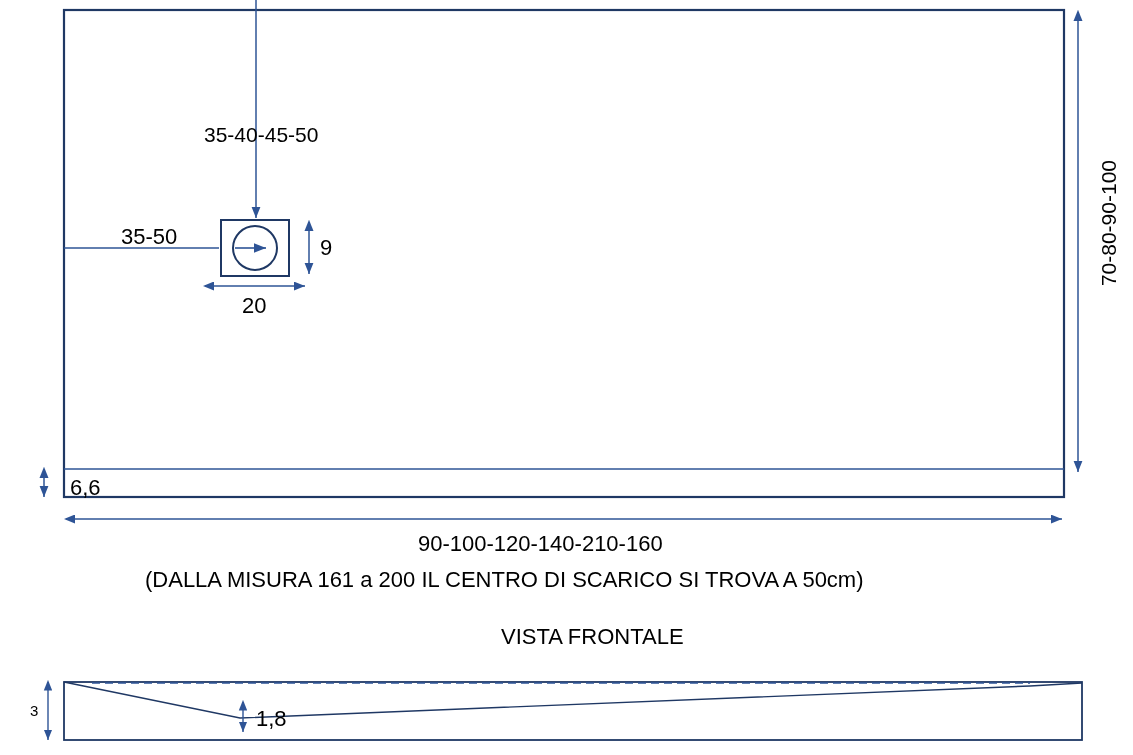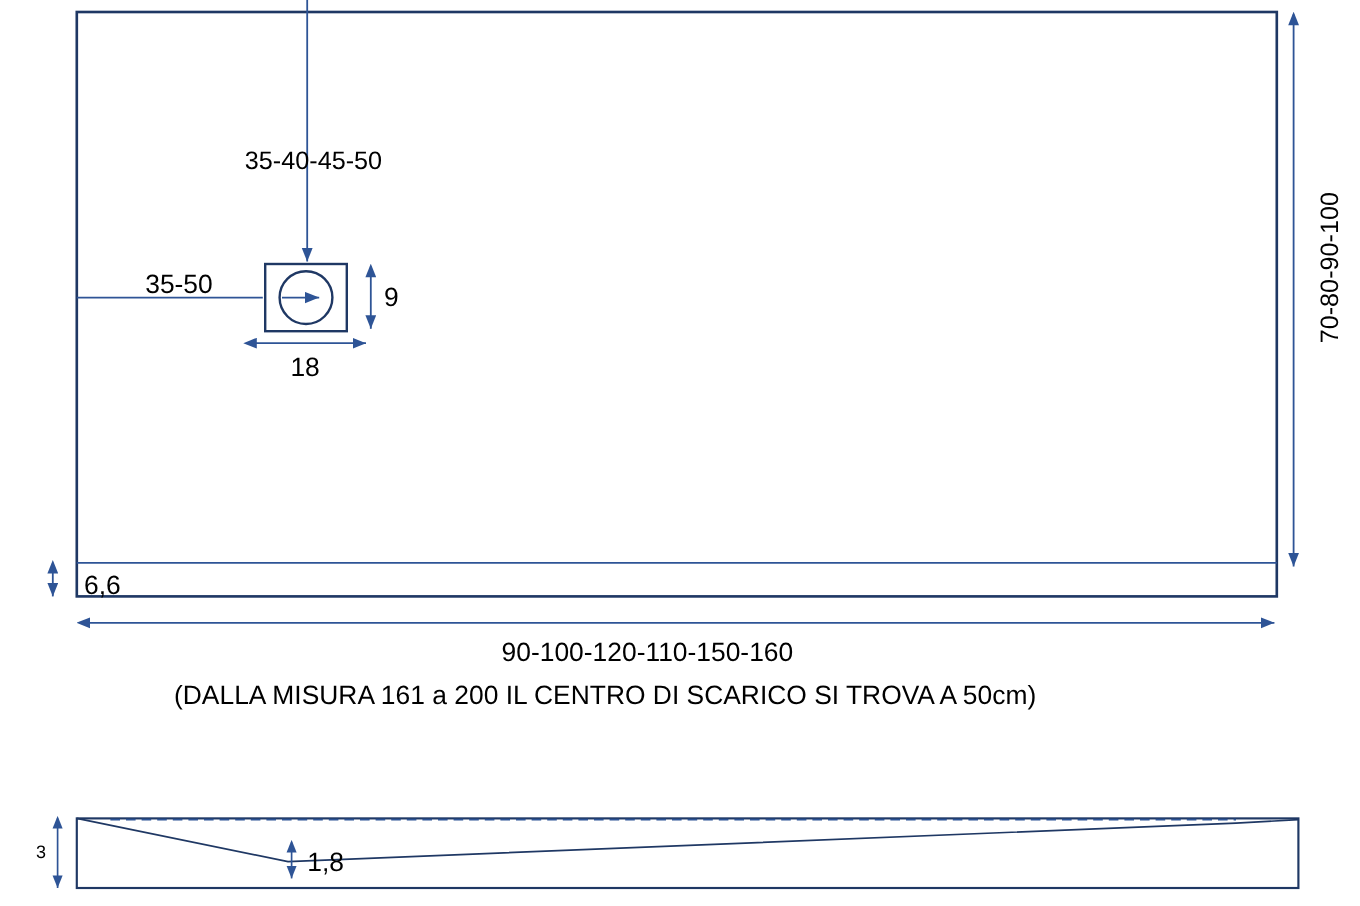--- a/index.html
+++ b/index.html
@@ -114,28 +114,29 @@
       <line x1="243" y1="702" x2="243" y2="732" stroke="#2e5496" stroke-width="1.4" marker-start="url(#arrTail)" marker-end="url(#arrHead)"></line>
     </g>
   </svg>
 
   <div class="lbl t-21 lbl-vert" style="left:268px; top:60px; width:22px; height:150px; transform: rotate(-90deg) translate(-0px,0); writing-mode: vertical-rl;">35-40-45-50</div>
 
   <div class="lbl t-22" style="left:121px; top:226px;text-align:center;">35-50</div>
 
   <div class="lbl t-22" style="left:320px; top:237px;">9</div>
 
-  <div class="lbl t-22" style="left:242px; top:295px;">18</div>
+  <div class="lbl t-22" style="left:242px; top:295px;">20</div>
 
   <div class="lbl t-21" style="left:1098px; top:160px; writing-mode: vertical-rl; transform: rotate(180deg);">70-80-90-100</div>
 
   <div class="lbl t-22" style="left:70px; top:477px;">6,6</div>
 
-  <div class="lbl t-22" style="left:418px; top:533px;">90-100-120-110-150-160</div>
+  <div class="lbl t-22" style="left:418px; top:533px;">90-100-120-140-210-160</div>
 
   <div class="lbl t-22" style="left:145px; top:569px;text-align:right;">(DALLA MISURA 161 a 200 IL CENTRO DI SCARICO SI TROVA A 50cm)</div>
 
+  <div class="lbl t-22" style="left:501px; top:626px;">VISTA FRONTALE</div>
 
   <div class="lbl t-15" style="left:30px; top:703px;">3</div>
 
   <div class="lbl t-22" style="left:256px; top:708px;">1,8</div>
 
 </div>
 
 </body></html>

